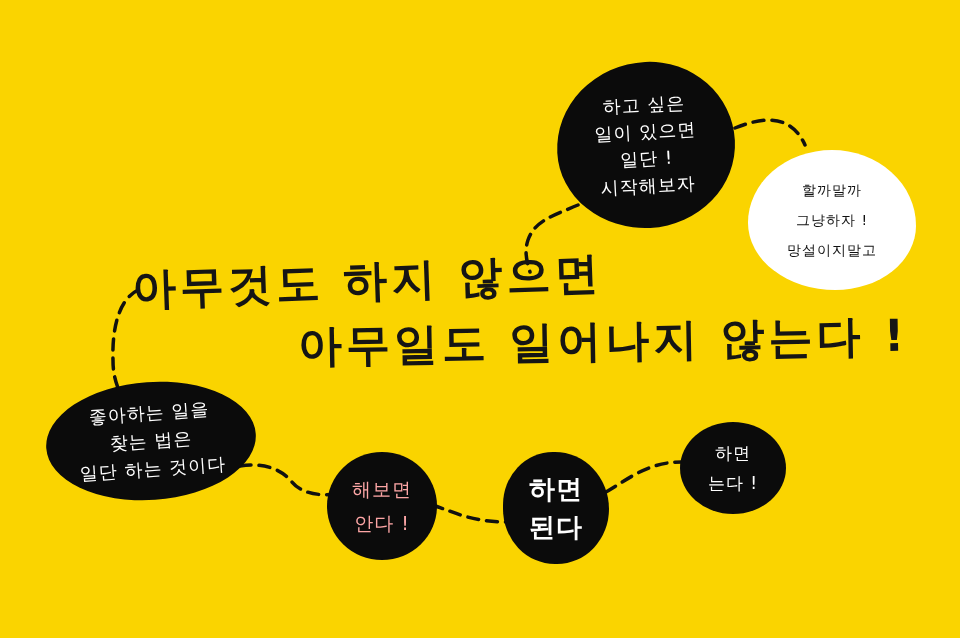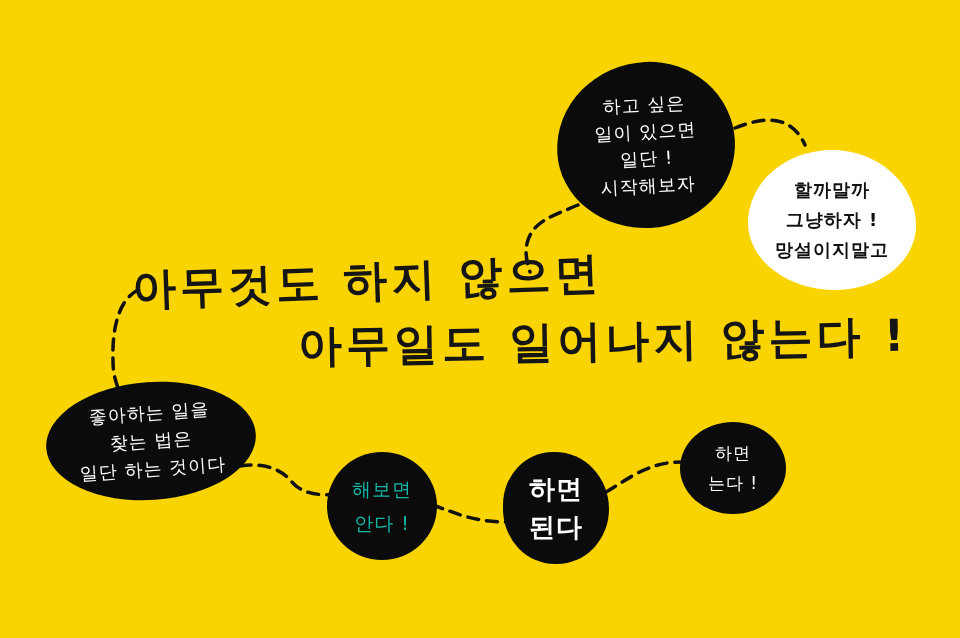--- a/index.html
+++ b/index.html
@@ -17,23 +17,23 @@
       flex-direction: column;
       text-align: center;
       box-sizing: border-box;
     }
     .blob.dark { background: #0b0b0b; color: #ffffff; }
     .blob.light { background: #ffffff; color: #111111; }
     .blob .line { display: block; white-space: nowrap; }
     .hand { font-family: "DejaVu Sans", sans-serif; letter-spacing: 1px; }
 
     #b-top { left: 557px; top: 62px; width: 178px; height: 166px; border-radius: 52% 48% 50% 50% / 52% 50% 50% 48%; font-size: 18px; line-height: 27px; transform: rotate(-3deg); }
-    #b-white { left: 748px; top: 150px; width: 168px; height: 140px; border-radius: 50% 50% 48% 52% / 52% 54% 46% 48%; font-size: 18px; line-height: 30px; font-weight: bold; }
+    #b-white { left: 748px; top: 150px; width: 168px; height: 140px; border-radius: 50% 50% 48% 52% / 52% 54% 46% 48%; font-size: 14px; line-height: 30px; font-weight: normal; }
     #b-left { left: 46px; top: 382px; width: 210px; height: 118px; border-radius: 50% / 50%; font-size: 18px; line-height: 28px; transform: rotate(-4deg); }
-    #b-try { left: 327px; top: 452px; width: 110px; height: 108px; border-radius: 50%; font-size: 19px; line-height: 34px; color: #14b8a6; }
+    #b-try { left: 327px; top: 452px; width: 110px; height: 108px; border-radius: 50%; font-size: 19px; line-height: 34px; color: #fca5a5; }
     #b-do { left: 503px; top: 452px; width: 106px; height: 112px; border-radius: 48% 52% 50% 50%; font-size: 26px; line-height: 38px; font-weight: bold; }
     #b-right { left: 680px; top: 422px; width: 106px; height: 92px; border-radius: 50%; font-size: 17px; line-height: 30px; }
 
     .headline {
       position: absolute; color: #151515; font-weight: bold;
       font-size: 44px; letter-spacing: 4px; white-space: nowrap;
     }
     #h1 { left: 132px; top: 252px; transform: rotate(-2deg); }
     #h2 { left: 298px; top: 312px; transform: rotate(-1deg); }
   </style>

